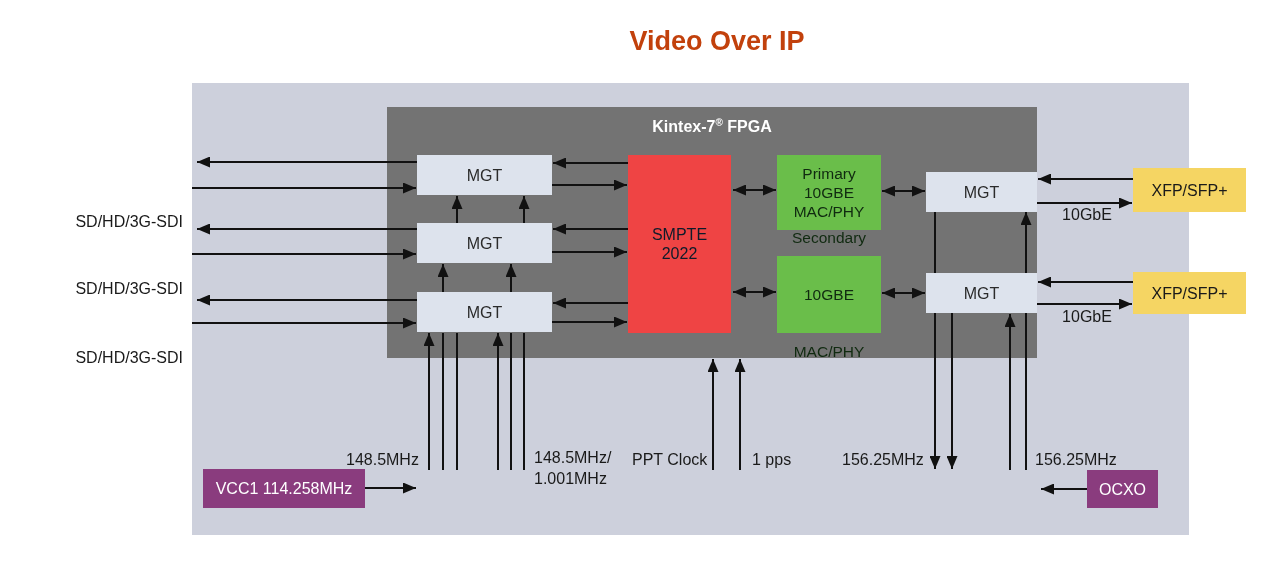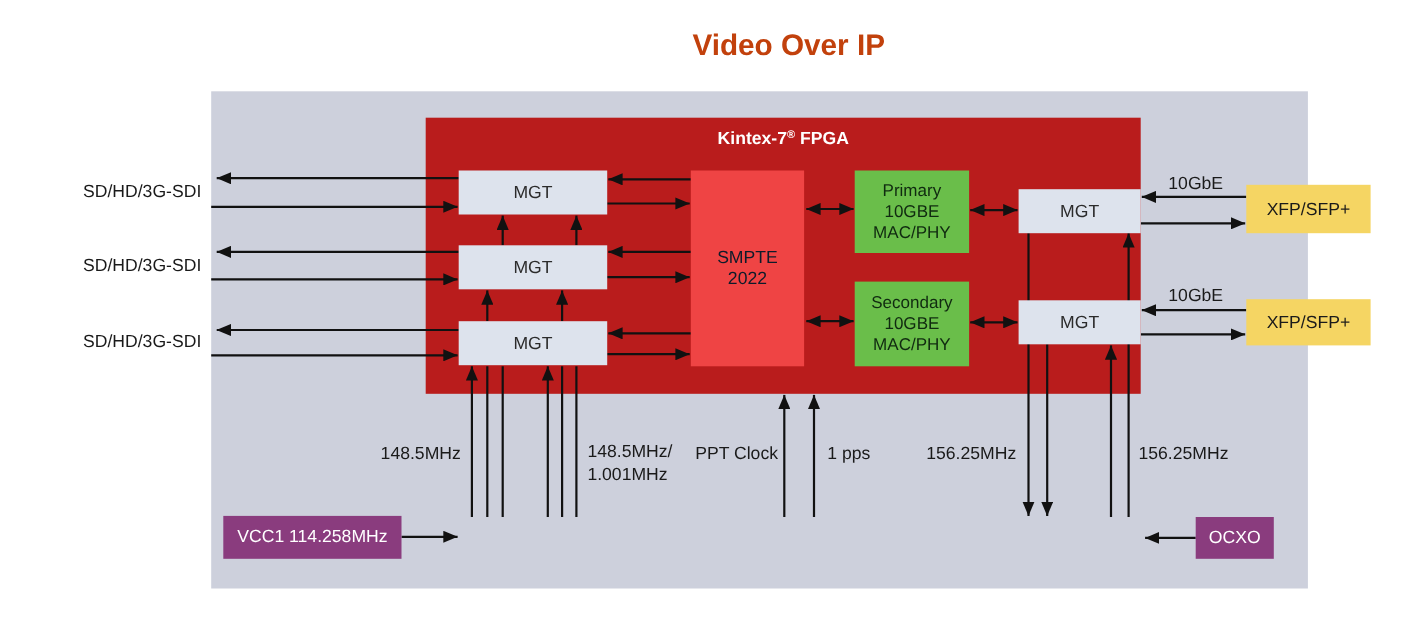--- a/index.html
+++ b/index.html
@@ -6,39 +6,39 @@
   .stage{
     position:relative;width:1280px;height:573px;overflow:hidden;
     font-family:"Liberation Sans","DejaVu Sans",sans-serif;
     background:#ffffff;color:#1a1a1a;
   }
   .title{
     position:absolute;left:717px;top:26px;transform:translateX(-50%);
     font-size:27px;font-weight:bold;color:#c2410c;white-space:nowrap;z-index:5;
   }
   .panel{position:absolute;left:192px;top:83px;width:997px;height:452px;background:#cdd0dc;z-index:0;}
-  .fpga{position:absolute;left:387px;top:107px;width:650px;height:251px;background:#b91c1c;z-index:1;}
+  .fpga{position:absolute;left:387px;top:107px;width:650px;height:251px;background:#737373;z-index:1;}
   .fpga-label{
     position:absolute;left:0;right:0;top:10px;text-align:center;
     color:#ffffff;font-weight:bold;font-size:16px;
   }
   .fpga-label sup{font-size:10px;}
   svg.wires{position:absolute;left:0;top:0;z-index:2;}
   .block{
     position:absolute;display:flex;flex-direction:column;align-items:center;justify-content:center;
     text-align:center;z-index:3;font-size:16px;line-height:19px;color:#1c1c1c;
   }
   .mgt{background:#dde3ed;color:#2b2b2b;}
   .mgtL{left:417px;width:135px;height:40px;}
   .mgtR{left:926px;width:111px;height:40px;}
   .smpte{left:628px;top:155px;width:103px;height:178px;background:#ef4444;color:#0d1b2a;}
   .mac{left:777px;width:104px;background:#6abe4a;font-size:15.5px;color:#102a10;}
   .xfp{left:1133px;width:113px;background:#f5d563;color:#1a1a1a;text-align:right;}
   .purple{background:#8a3c7e;color:#ffffff;}
-  .lbl{position:absolute;z-index:4;font-size:16px;color:#1a1a1a;white-space:nowrap;line-height:21px;}
+  .lbl{position:absolute;z-index:4;font-size:16px;color:#1a1a1a;white-space:nowrap;line-height:21px;margin-top:47px;}
   .r{text-align:right;}
   .c{text-align:center;}
 </style>
 </head>
 <body>
 
 <div class="stage">
 
   <div class="title">Video Over IP</div>
 
@@ -121,21 +121,21 @@
   <div class="block smpte">
     <span>SMPTE</span>
     <span>2022</span>
   </div>
 
   <div class="block mac" style="top:155px;height:75px;">
     <span>Primary</span>
     <span>10GBE</span>
     <span>MAC/PHY</span>
   </div>
-  <div class="block mac" style="top:256px;height:77px;">
+  <div class="block mac" style="top:256px;height:77px;gap:38px;">
     <span>Secondary</span>
     <span>10GBE</span>
     <span>MAC/PHY</span>
   </div>
 
   <div class="block mgt mgtR" style="top:172px;">
       <span>MGT</span>
     </div>
   <div class="block mgt mgtR" style="top:273px;">
       <span>MGT</span>

